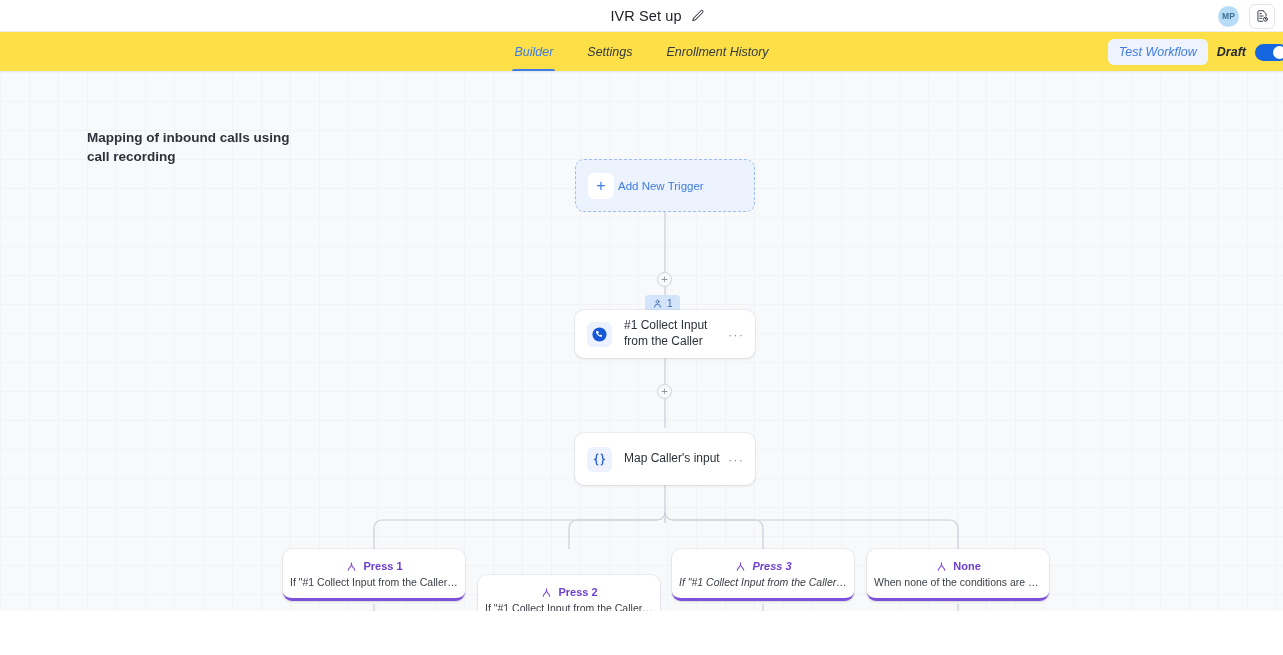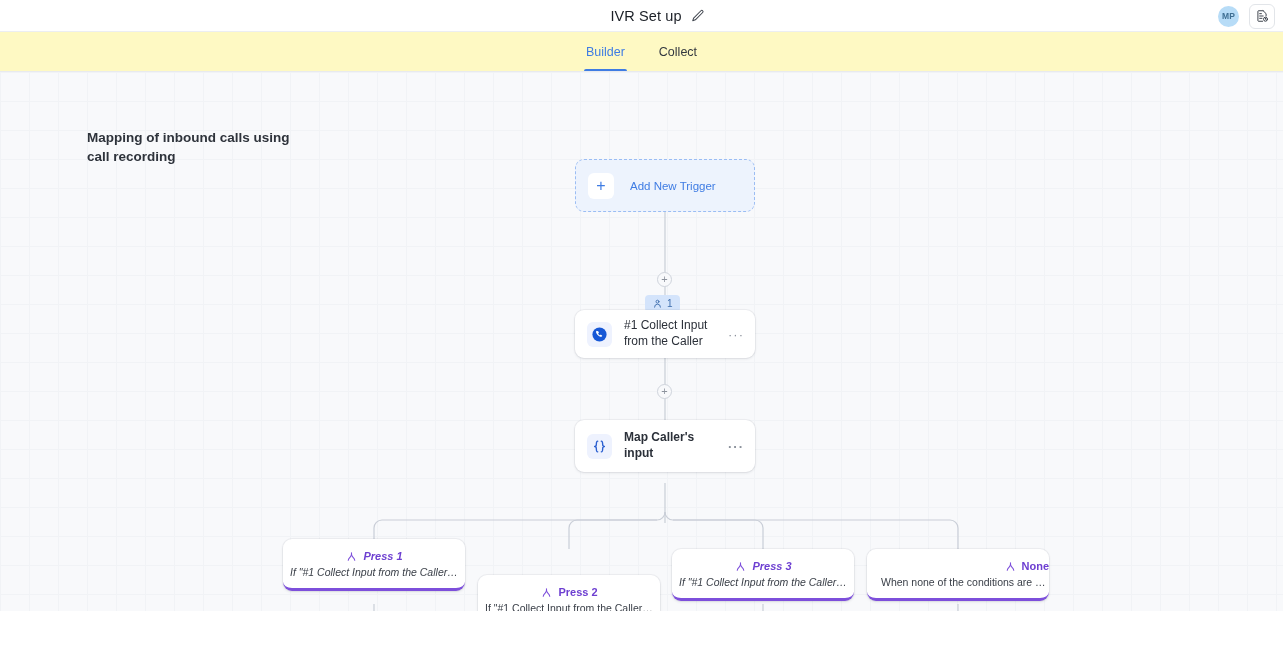--- a/index.html
+++ b/index.html
@@ -39,22 +39,23 @@
     border: 1px solid #e2e5e9; background: #fff;
     display: flex; align-items: center; justify-content: center;
     color: #3c424b;
   }
   .doc-btn svg { width: 14px; height: 14px; display: block; }
 
   .tabbar {
     height: 40px;
     position: relative;
     display: flex; align-items: center; justify-content: center;
-    background: #fef9c3;
+    background: #fde047;
     border-bottom: 1px solid #e8eaee;
+    font-style: italic;
   }
   .tabs { display: flex; align-items: center; gap: 30px; height: 100%; }
   .tab {
     font-size: 12.5px; color: #33383f; height: 100%;
     display: flex; align-items: center; position: relative;
     padding: 0 2px;
   }
   .tab.active { color: #3f7ce3; }
   .tab.active::after {
     content: ""; position: absolute; left: 0; right: 0; bottom: 0;
@@ -128,21 +129,21 @@
     border: 1.5px dashed #9bbdf3; border-radius: 9px;
     background: #edf3fd;
     display: flex; align-items: center;
   }
   .plus-box {
     width: 26px; height: 26px; border-radius: 6px; background: #fff;
     display: flex; align-items: center; justify-content: center;
     margin-left: 12px; color: #3f7ce3; font-size: 16px; line-height: 1;
     flex: none;
   }
-  .trigger-label { font-size: 11.5px; color: #3f7ce3; margin-left: 16px; }
+  .trigger-label { font-size: 11.5px; color: #3f7ce3; margin-left: 4px; }
 
   
   .enroll-badge {
     position: absolute; left: 645px; top: 223px;
     background: #d4e4fb; border-radius: 4px;
     height: 17px; padding: 0 7px;
     display: flex; align-items: center; gap: 4px;
     color: #3f6fae; font-size: 10px;
   }
   .enroll-badge svg { width: 11px; height: 11px; display: block; }
@@ -194,21 +195,29 @@
         <circle cx="18" cy="17.5" r="3.4"></circle>
           <path d="M18 16v1.7l1.2.8"></path>
       </svg>
     </div>
   </div>
 </div>
 
 <div class="tabbar">
   <div class="tabs">
     <div class="tab active">Builder</div>
-    <div class="tab">Collect</div>
+    <div class="tab">Settings</div>
+    <div class="tab">Enrollment History</div>
+  </div>
+  <div class="tabbar-right">
+    <div class="test-btn">Test Workflow</div>
+    <span class="draft-label">Draft</span>
+    <div class="toggle">
+      <span class="knob"></span>
+    </div>
   </div>
 </div>
 
 <div class="canvas">
 
   <svg class="edges">
     <g stroke="#c9ced7" stroke-width="1.2" fill="none">
 
       <path d="M665 140 L665 241"></path>
 
@@ -257,32 +266,32 @@
         <circle cx="12" cy="12" r="10"></circle>
         <path d="M9.1 7.4c.3-.3.8-.3 1 .1l.9 1.4c.2.3.1.7-.1.9l-.6.5c-.1.1-.2.3-.1.5.3.8 1 1.6 1.9 2.1.2.1.4.1.5 0l.6-.5c.2-.2.6-.2.9 0l1.4.9c.4.2.4.7.1 1-.7.7-1.7 1-2.6.7-1.3-.4-2.6-1.2-3.6-2.2s-1.8-2.3-2.2-3.6c-.3-.9 0-1.9.7-2.6z" fill="#ffffff"></path>
       </svg>
     </div>
     <span class="node-label">#1 Collect Input from the Caller</span>
     <span class="dots">···</span>
   </div>
 
   <div class="add-dot" style="left:657px; top:312px;">+</div>
 
-  <div class="node" style="left:575px; top:348px; width:180px; height:52px;font-weight:bold;">
+  <div class="node" style="left:575px; top:361px; width:180px; height:52px;">
     <div class="node-icon">
       <svg viewBox="0 0 24 24" fill="none" stroke="#2a5fd0" stroke-width="1.9" stroke-linecap="round" stroke-linejoin="round">
         <path d="M9.5 4.5C7.5 4.5 7.5 8 7.5 9.3c0 1.4-1 2.7-2.4 2.7 1.4 0 2.4 1.3 2.4 2.7 0 1.3 0 4.8 2 4.8"></path>
         <path d="M14.5 4.5c2 0 2 3.5 2 4.8 0 1.4 1 2.7 2.4 2.7-1.4 0-2.4 1.3-2.4 2.7 0 1.3 0 4.8-2 4.8"></path>
       </svg>
     </div>
     <span class="node-label">Map Caller's input</span>
     <span class="dots">···</span>
   </div>
 
-  <div class="branch" style="left:283px; top:467px;font-style:italic;">
+  <div class="branch" style="left:283px; top:477px;">
     <div class="branch-head">
       <svg viewBox="0 0 24 24" fill="none" stroke="currentColor" stroke-width="2" stroke-linecap="round" stroke-linejoin="round">
         <path d="M12 5 L12 8"></path>
           <path d="M12 8 C12 13 7 14 6 19"></path>
           <path d="M12 8 C12 13 17 14 18 19"></path>
       </svg>
       <span class="branch-name">Press 1</span>
     </div>
     <div class="branch-cond">If "#1 Collect Input from the Caller …</div>
   </div>
@@ -304,21 +313,21 @@
       <svg viewBox="0 0 24 24" fill="none" stroke="currentColor" stroke-width="2" stroke-linecap="round" stroke-linejoin="round">
         <path d="M12 5 L12 8"></path>
           <path d="M12 8 C12 13 7 14 6 19"></path>
           <path d="M12 8 C12 13 17 14 18 19"></path>
       </svg>
       <span class="branch-name">Press 3</span>
     </div>
     <div class="branch-cond">If "#1 Collect Input from the Caller …</div>
   </div>
 
-  <div class="branch" style="left:867px; top:477px;align-items:flex-end;">
+  <div class="branch" style="left:867px; top:477px;">
     <div class="branch-head">
       <svg viewBox="0 0 24 24" fill="none" stroke="currentColor" stroke-width="2" stroke-linecap="round" stroke-linejoin="round">
         <path d="M12 5 L12 8"></path>
           <path d="M12 8 C12 13 7 14 6 19"></path>
           <path d="M12 8 C12 13 17 14 18 19"></path>
       </svg>
       <span class="branch-name">None</span>
     </div>
     <div class="branch-cond">When none of the conditions are met</div>
   </div>

